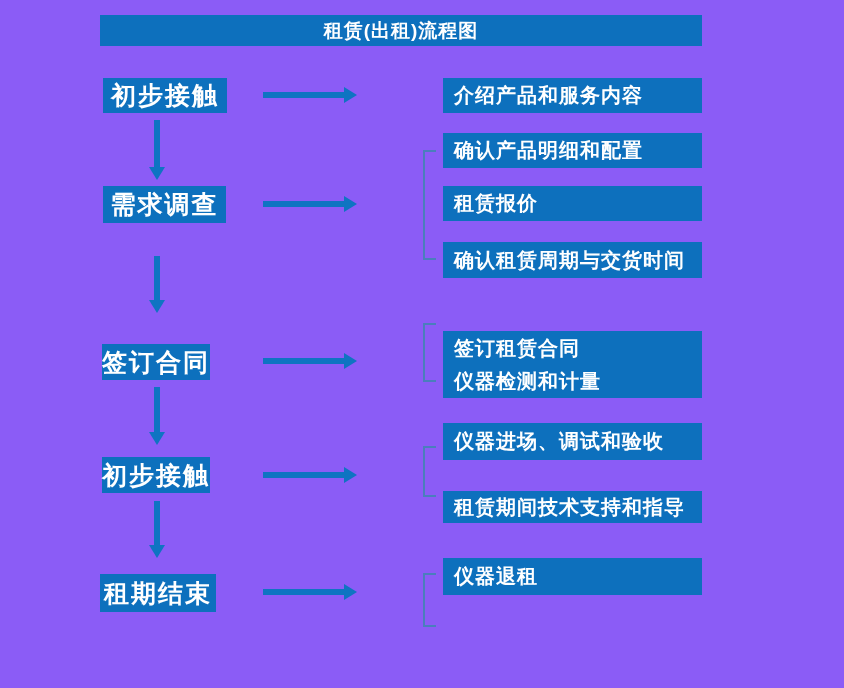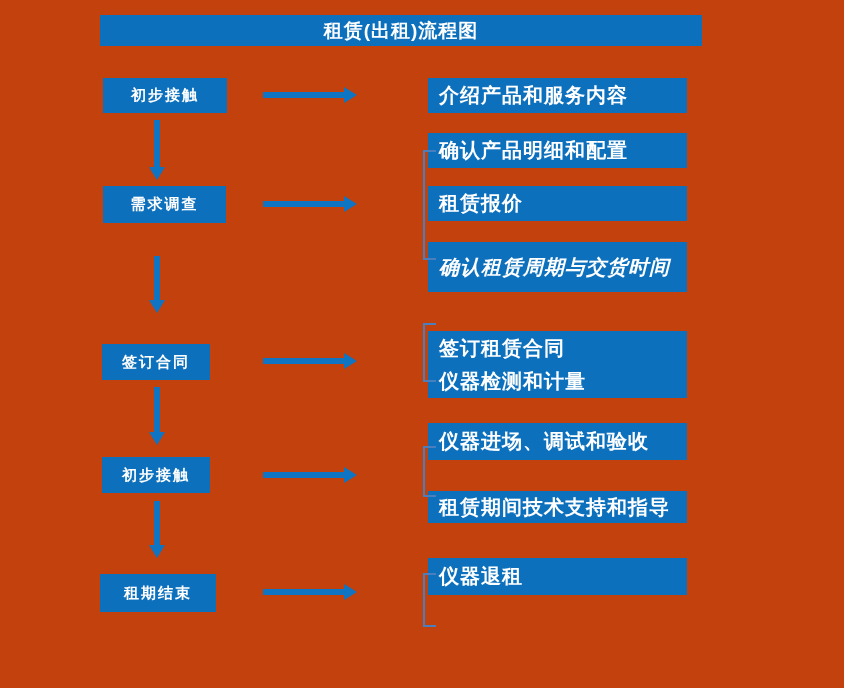--- a/index.html
+++ b/index.html
@@ -8,51 +8,51 @@
     --bracket-blue: #4a7ebc;
     --text-white: #ffffff;
   }
   * { margin: 0; padding: 0; box-sizing: border-box; }
   html, body { background: #ffffff; }
   body { font-family: "Liberation Sans", sans-serif; }
   #canvas {
     position: relative;
     width: 844px;
     height: 688px;
-    background: #c2410c;
+    background: #8b5cf6;
     overflow: hidden;
   }
   .title-bar {
     position: absolute;
     left: 100px; top: 15px;
     width: 602px; height: 31px;
     background: var(--box-blue);
     color: var(--text-white);
     font-weight: 700;
     font-size: 19px;
     display: flex;
     align-items: center;
     justify-content: center;
     letter-spacing: 1px;
   }
   .stage-box {
     position: absolute;
     background: var(--box-blue);
     color: var(--text-white);
     font-weight: 700;
-    font-size: 15px;
+    font-size: 25px;
     display: flex;
     align-items: center;
     justify-content: center;
     letter-spacing: 2px;
     white-space: nowrap;
   }
   .detail-box {
     position: absolute;
-    left: 428px;
+    left: 443px;
     width: 259px;
     background: var(--box-blue);
     color: var(--text-white);
     font-weight: 700;
     font-size: 20px;
     display: flex;
     align-items: center;
     padding-left: 11px;
     letter-spacing: 1px;
     white-space: nowrap;
@@ -113,21 +113,21 @@
 
   <div class="stage-box" style="left:103px; top:78px;  width:124px; height:35px;">初步接触</div>
   <div class="stage-box" style="left:103px; top:186px; width:123px; height:37px;">需求调查</div>
   <div class="stage-box" style="left:102px; top:344px; width:108px; height:36px;">签订合同</div>
   <div class="stage-box" style="left:102px; top:457px; width:108px; height:36px;">初步接触</div>
   <div class="stage-box" style="left:100px; top:574px; width:116px; height:38px;">租期结束</div>
 
   <div class="detail-box" style="top:78px;  height:35px;">介绍产品和服务内容</div>
   <div class="detail-box" style="top:133px; height:35px;">确认产品明细和配置</div>
   <div class="detail-box" style="top:186px; height:35px;">租赁报价</div>
-  <div class="detail-box" style="top:242px; height:50px;font-style:italic;">确认租赁周期与交货时间</div>
+  <div class="detail-box" style="top:242px; height:36px;">确认租赁周期与交货时间</div>
   <div class="detail-box" style="top:315px; height:34px;margin-top:16px;">签订租赁合同</div>
   <div class="detail-box" style="top:365px; height:33px;">仪器检测和计量</div>
   <div class="detail-box" style="top:491px; height:32px;">租赁期间技术支持和指导</div>
   <div class="detail-box" style="top:423px; height:37px;">仪器进场、调试和验收</div>
   <div class="detail-box" style="top:558px; height:37px;">仪器退租</div>
 
   <div class="h-arrow" style="top:87px;">
       <div class="shaft"></div>
       <div class="head"></div>
     </div>

